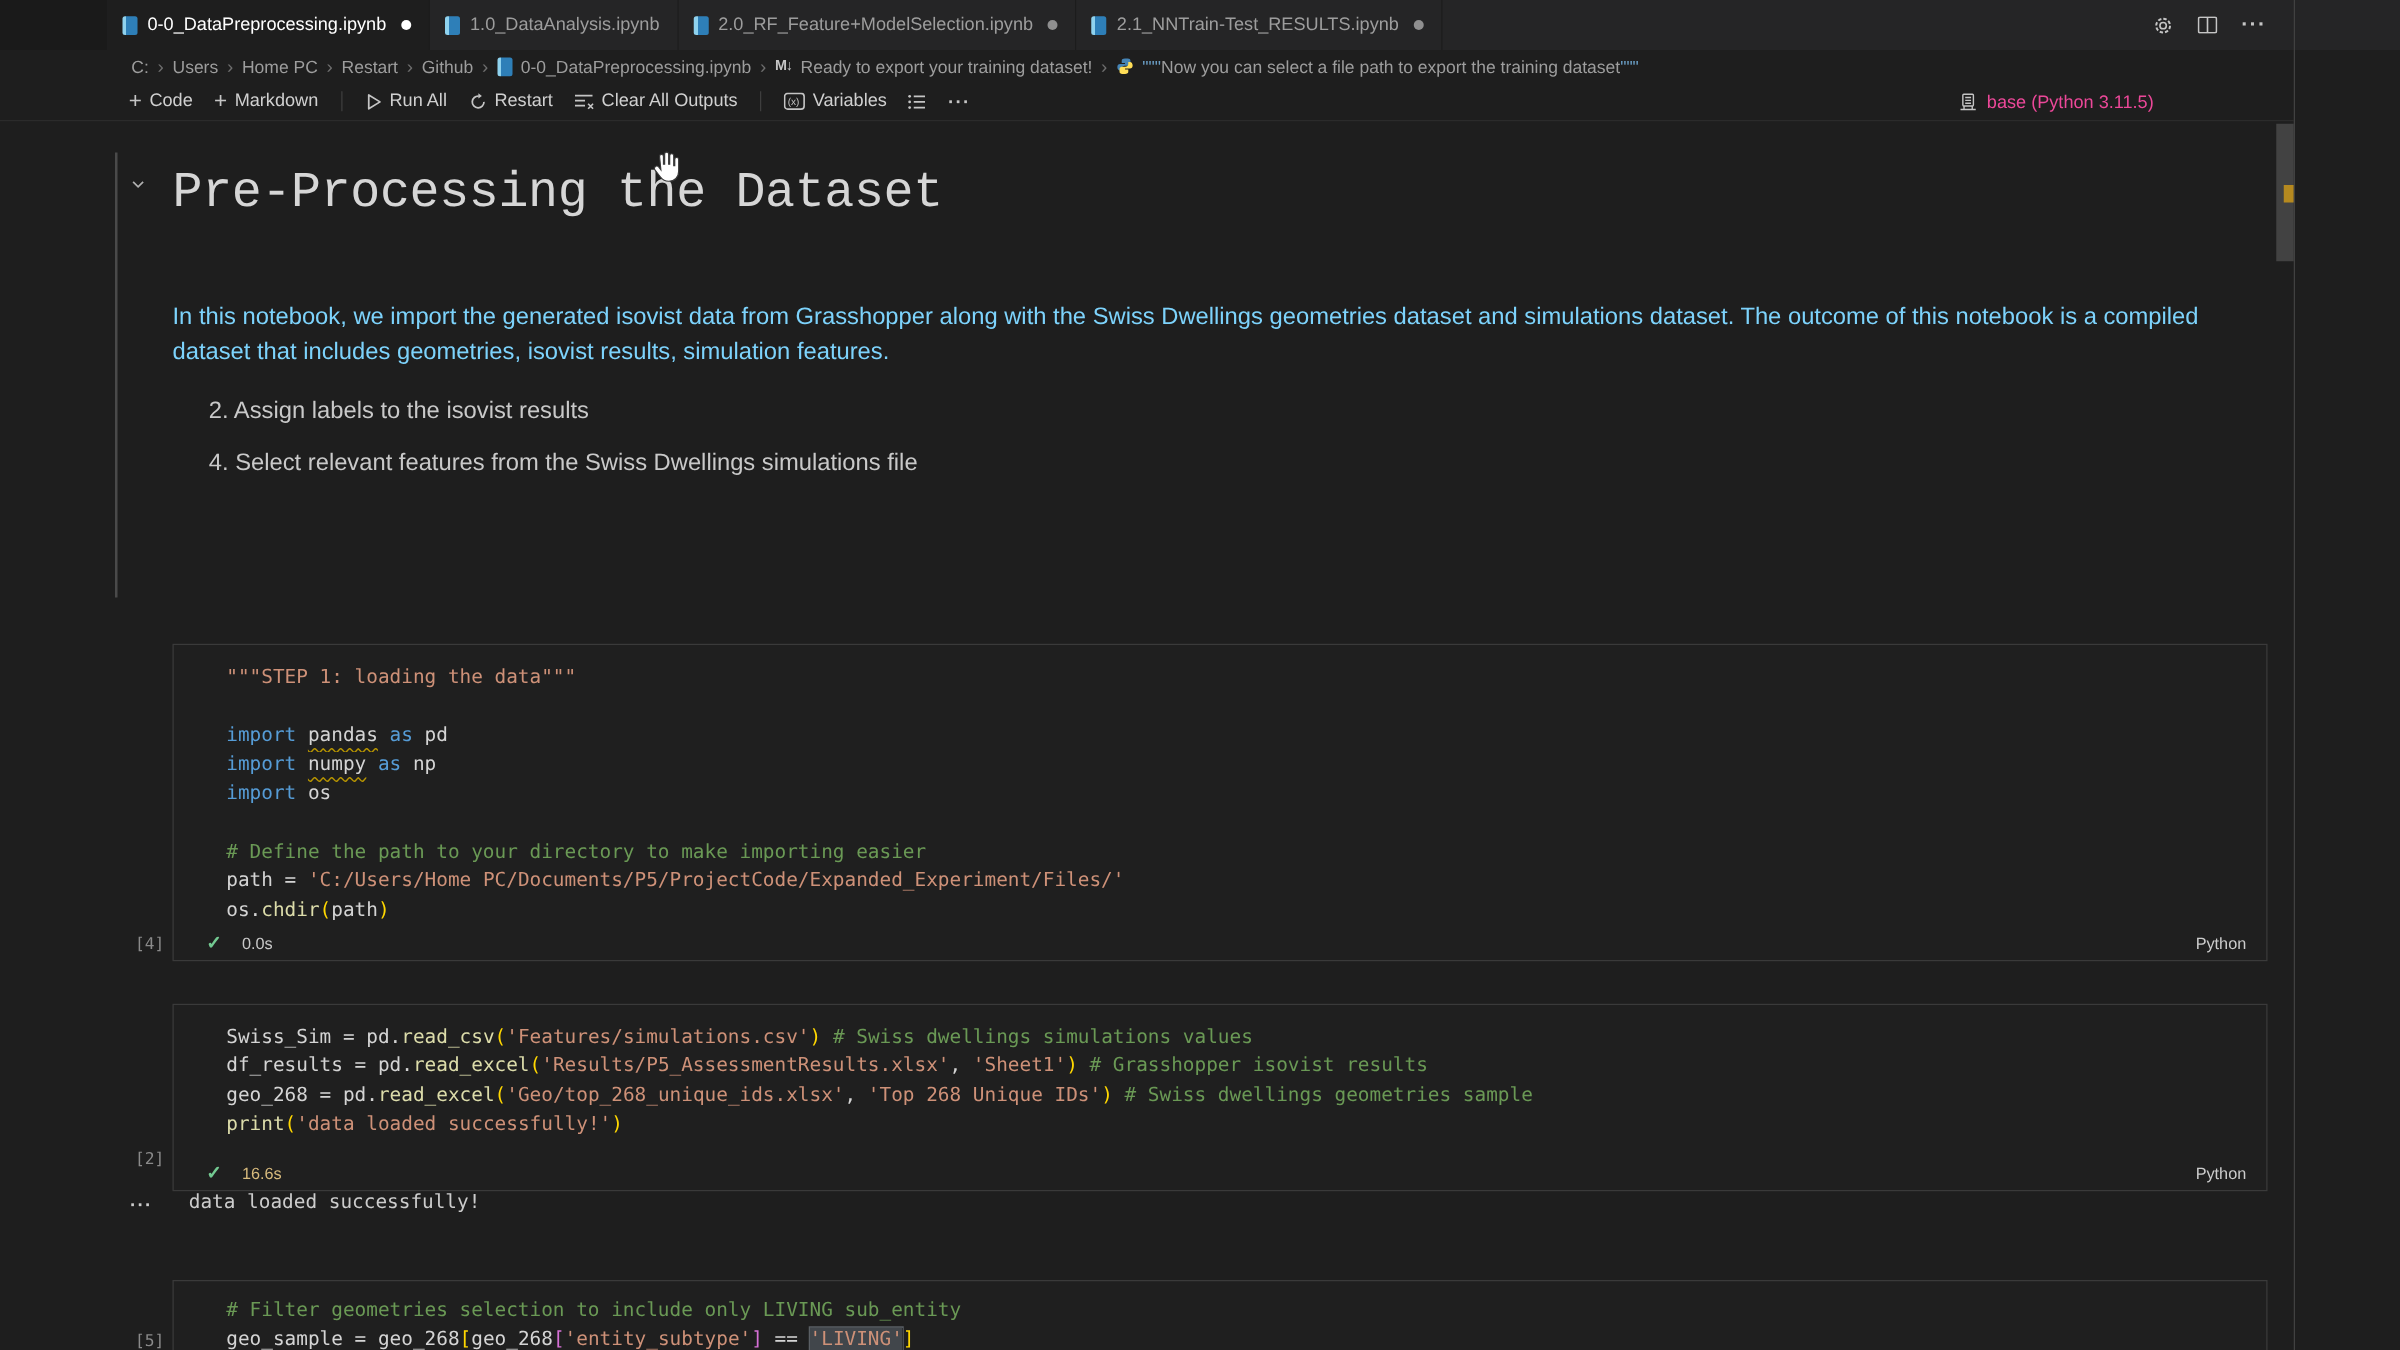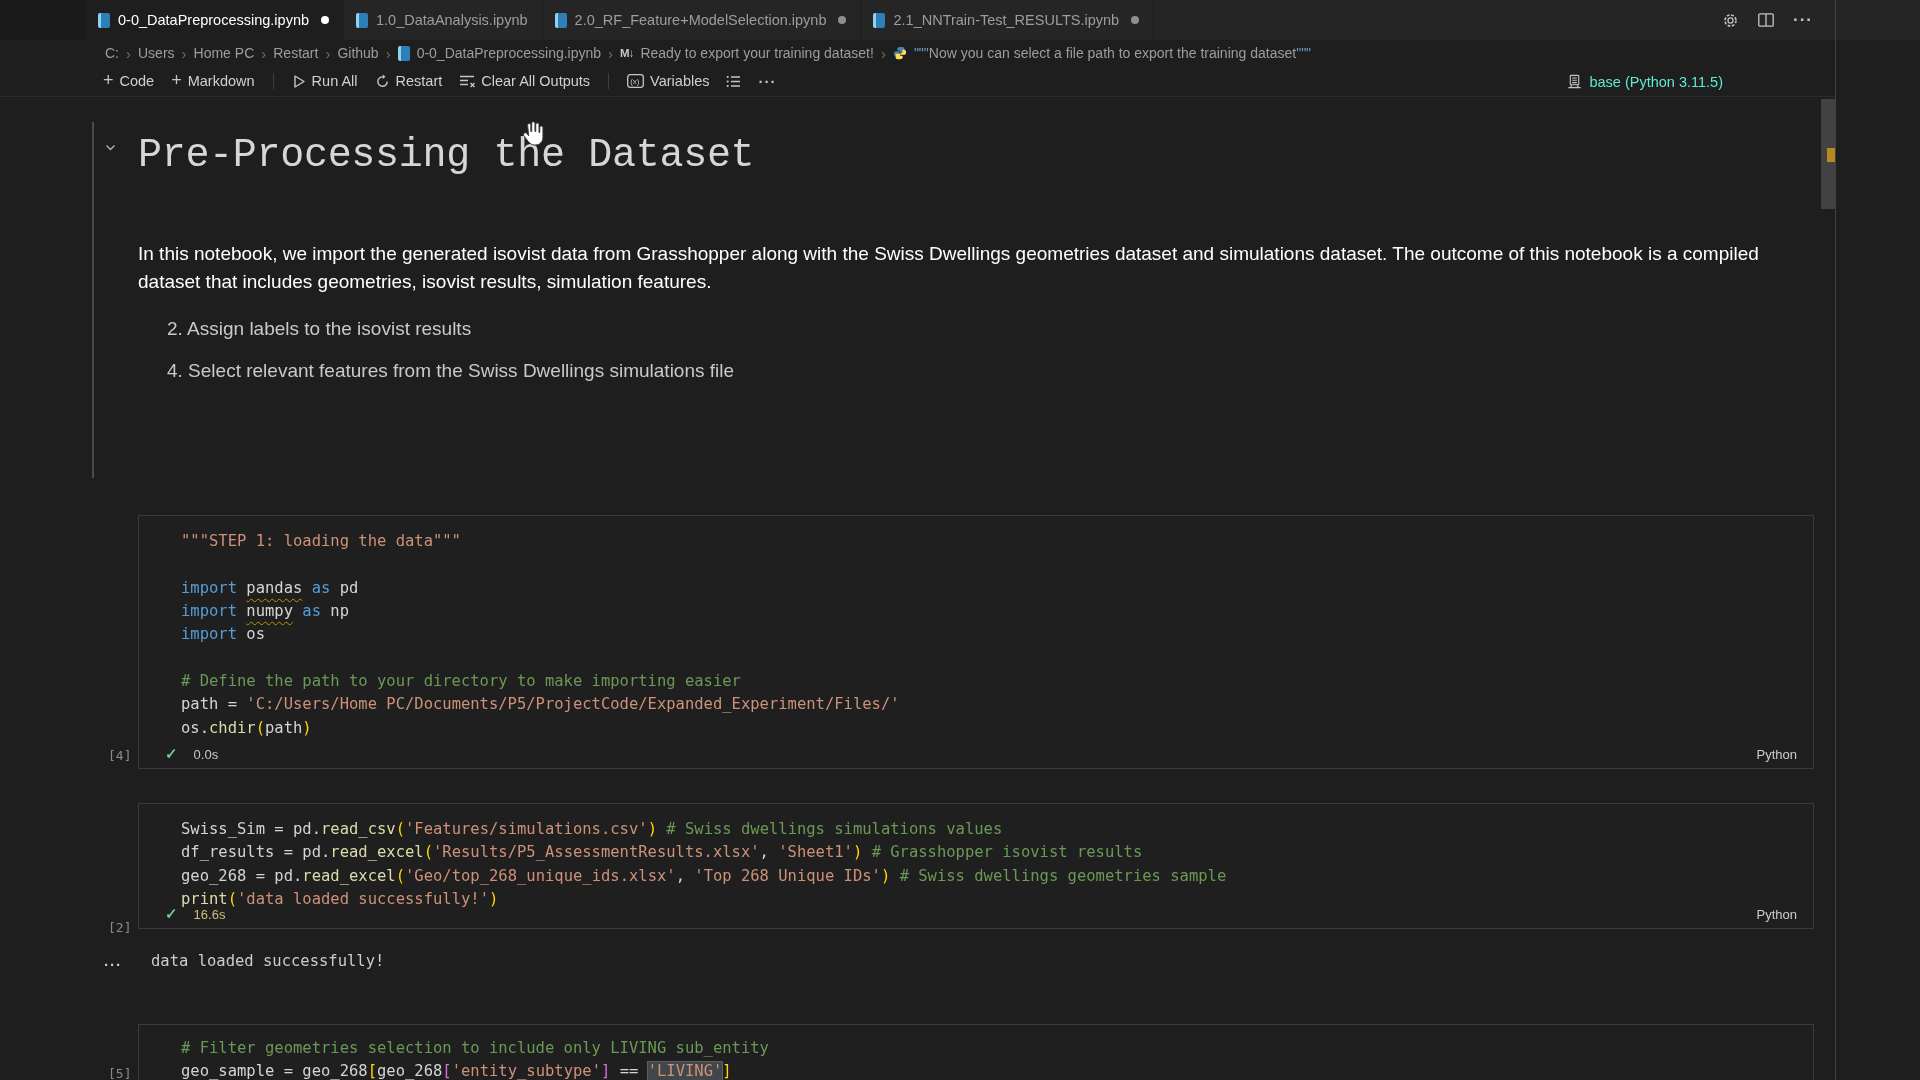--- a/index.html
+++ b/index.html
@@ -25,27 +25,27 @@
   .bc-sep::before { content:'›'; color:#6e6e6e; font-size:15px; }
   .bc-item { cursor:pointer; }
   .md-glyph { font-size:11.5px; font-weight:bold; color:#c5c5c5; letter-spacing:-1px; }
   .bc-q { color:#6a9ec5; }
 
   
   .nb-toolbar { position:absolute; top:66px; left:0; width:1835px; height:31px; border-bottom:1px solid #2b2b2b; display:flex; align-items:center; padding-left:103px; gap:17px; font-size:14.5px; color:#d0d0d0; }
   .tb-btn { display:flex; align-items:center; gap:6px; cursor:pointer; }
   .tb-sep { width:1px; height:16px; background:#3e3e3e; margin:0 1px; }
   .plus { font-size:18px; font-weight:300; color:#c5c5c5; line-height:1; margin-top:-2px; }
-  .kernel { position:absolute; right:112px; top:0; height:31px; display:flex; align-items:center; gap:7px; cursor:pointer; color:#5eead4; }
+  .kernel { position:absolute; right:112px; top:0; height:31px; display:flex; align-items:center; gap:7px; cursor:pointer; color:#ec4899; }
 
   
   .md-bar { position:absolute; left:92px; top:122px; width:2px; height:356px; background:#4a4a4a; }
   .md-chevron { position:absolute; left:103px; top:140px; cursor:pointer; }
   .md-title { position:absolute; left:138px; top:133px; font-size:40px; font-weight:400; color:#d6d6d6; letter-spacing:-0.3px;font-family:Liberation Mono, monospace; }
-  .md-para { position:absolute; left:138px; top:240px; width:1660px; font-size:19px; line-height:27.5px; color:#ffffff; }
+  .md-para { position:absolute; left:138px; top:240px; width:1660px; font-size:19px; line-height:27.5px; color:#7dd3fc; }
   .md-list { position:absolute; left:167px; top:318px; font-size:19px; color:#c9c9c9; }
   .md-list div { height:25px; margin-bottom:16.5px; }
   .hand-cursor { position:absolute; left:519px; top:120px; z-index:50; }
 
   
   .cell { position:absolute; left:138px; width:1676px; background:#1f1f1f; border:1px solid #3a3a3a; }
   .code-area { padding:14px 8px 0 42px; font-family:"DejaVu Sans Mono", monospace; font-size:15.5px; line-height:23.33px; }
   .code-line { white-space:pre; height:23.33px; }
   .tok-def { color:#d4d4d4; }
   .tok-kw  { color:#569cd6; }
@@ -241,21 +241,21 @@
       <div class="code-line"><span class="tok-def">os.</span><span class="tok-fn">chdir</span><span class="tok-b1">(</span><span class="tok-def">path</span><span class="tok-b1">)</span></div>
     </div>
   <div class="cell-status">
     <span class="check">✓</span>
     <span class="time">0.0s</span>
     <span class="lang">Python</span>
   </div>
 </div>
 <span class="exec-label" style="top:748px;">[4]</span>
 
-<div class="cell" style="top:803px; height:126px;">
+<div class="cell" style="top:803px; height:150px;">
   <div class="code-area">
       <div class="code-line"><span class="tok-def">Swiss_Sim = pd.</span><span class="tok-fn">read_csv</span><span class="tok-b1">(</span><span class="tok-str">'Features/simulations.csv'</span><span class="tok-b1">)</span><span class="tok-def"> </span><span class="tok-com"># Swiss dwellings simulations values</span></div>
       <div class="code-line"><span class="tok-def">df_results = pd.</span><span class="tok-fn">read_excel</span><span class="tok-b1">(</span><span class="tok-str">'Results/P5_AssessmentResults.xlsx'</span><span class="tok-def">, </span><span class="tok-str">'Sheet1'</span><span class="tok-b1">)</span><span class="tok-def"> </span><span class="tok-com"># Grasshopper isovist results</span></div>
       <div class="code-line"><span class="tok-def">geo_268 = pd.</span><span class="tok-fn">read_excel</span><span class="tok-b1">(</span><span class="tok-str">'Geo/top_268_unique_ids.xlsx'</span><span class="tok-def">, </span><span class="tok-str">'Top 268 Unique IDs'</span><span class="tok-b1">)</span><span class="tok-def"> </span><span class="tok-com"># Swiss dwellings geometries sample</span></div>
       <div class="code-line"><span class="tok-fn">print</span><span class="tok-b1">(</span><span class="tok-str">'data loaded successfully!'</span><span class="tok-b1">)</span></div>
     </div>
   <div class="cell-status">
     <span class="check">✓</span>
     <span class="time slow">16.6s</span>
     <span class="lang">Python</span>

